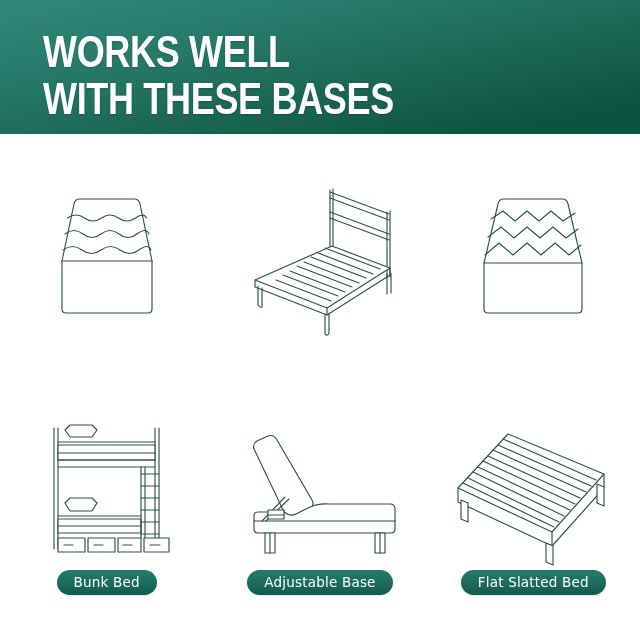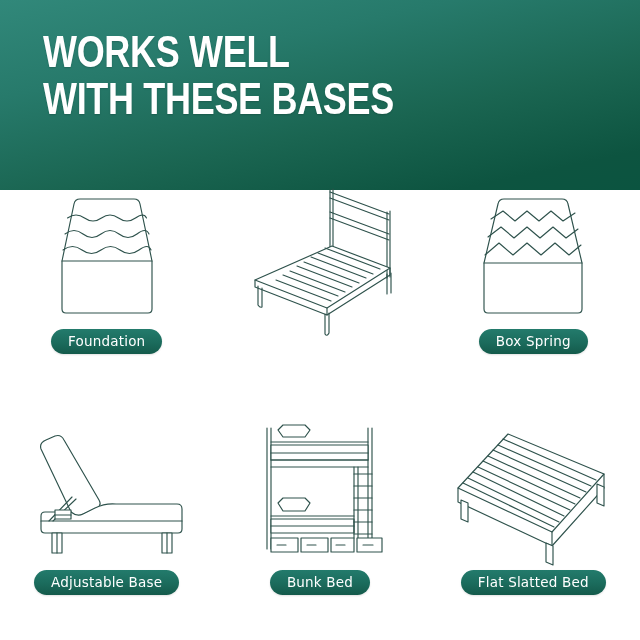--- a/index.html
+++ b/index.html
@@ -11,21 +11,21 @@
   }
   #page {
     position:relative;
     width:640px; height:640px;
     background:#ffffff;
   }
 
   
   #header {
     position:absolute; left:0; top:0;
-    width:640px; height:190px;
+    width:640px; height:134px;
     background:linear-gradient(168deg,#31887a 0%,#277a6b 30%,#1a6551 62%,#0d5440 88%,#0b5440 100%);
     overflow:hidden;
   }
   #header-title {
     position:absolute;
     left:43px; top:28px;
     color:#ffffff;
     font-family:"Liberation Sans Narrow","Liberation Sans",sans-serif;
     font-size:45px;
     font-weight:bold;
@@ -99,21 +99,20 @@
     <div class="cell">
       <div class="art">
         <svg width="150" height="150" viewBox="0 0 150 150">
           <path class="ln ln-f" d="M30 138 L30 90 L42 33 Q43 28 48 28 L102 28 Q107 28 108 33 L120 90 L120 138 Q120 142 116 142 L34 142 Q30 142 30 138 Z"></path>
           <path class="ln" d="M30 90 L120 90"></path>
           <path class="ln" d="M35.5 47 Q44 41 52.5 47 T69.5 47 T86.5 47 T103.5 47 T114.5 47"></path>
           <path class="ln" d="M33 63 Q42 56 51 63 T69 63 T87 63 T105 63 T117 63"></path>
           <path class="ln" d="M31 79 Q40.5 72 50 79 T69 79 T88 79 T107 79 T119 79"></path>
         </svg>
       </div>
-      <div class="pill">Foundation</div>
     </div>
 
     <div class="cell">
       <div class="art">
         <svg width="165" height="155" viewBox="0 0 165 155">
 
           <path class="ln" d="M93 22 L93 84"></path>
             <path class="ln" d="M96 21 L96 83"></path>
           <path class="ln" d="M150 44 L150 110"></path>
             <path class="ln" d="M153 43 L153 109"></path>
@@ -147,45 +146,20 @@
     <div class="cell">
       <div class="art">
         <svg width="150" height="150" viewBox="0 0 150 150">
           <path class="ln ln-f" d="M26 138 L26 92 L40 33 Q41 28 46 28 L104 28 Q109 28 110 33 L124 92 L124 138 Q124 142 120 142 L30 142 Q26 142 26 138 Z"></path>
           <path class="ln" d="M26 92 L124 92"></path>
           <path class="ln" d="M33 48 L45 40 L57 50 L69 40 L81 50 L93 40 L105 50 L117 42"></path>
           <path class="ln" d="M30 66 L43 56 L56 67 L69 56 L82 67 L95 56 L108 67 L120 58"></path>
           <path class="ln" d="M27 84 L41 72 L55 84 L69 72 L83 84 L97 72 L111 84 L123 74"></path>
         </svg>
       </div>
-      <div class="pill">Box Spring</div>
-    </div>
-
-    <div class="cell">
-      <div class="art">
-        <svg width="175" height="140" viewBox="0 0 175 140">
-
-          <path class="ln ln-f" d="M22 32 Q20 26 27 23 L36 19 Q42 17 45 23 L80 83 Q83 88 78 91 L60 99 Q55 101 52 95 Z"></path>
-
-          <path class="ln ln-f" d="M52 95 Q58 100 64 97 L76 91 Q86 86 97 87 L158 87 Q163 87 163 92 L163 112 Q163 116 159 116 L26 116 Q22 116 22 112 L22 99 Q22 95 26 95 Z"></path>
-
-          <path class="ln" d="M22 104 L163 104"></path>
-
-          <path class="ln" d="M30 104 L53 80"></path>
-          <path class="ln" d="M34 104 L57 82"></path>
-          <path class="ln ln-f" d="M36 93 L52 93 L52 102 L36 102 Z"></path>
-          <path class="ln" d="M36 98 L52 98"></path>
-
-          <path class="ln ln-f" d="M33 116 L43 116 L43 136 L33 136 Z"></path>
-          <path class="ln" d="M38 116 L38 136"></path>
-          <path class="ln ln-f" d="M143 116 L153 116 L153 136 L143 136 Z"></path>
-          <path class="ln" d="M148 116 L148 136"></path>
-        </svg>
-      </div>
-      <div class="pill">Adjustable Base</div>
     </div>
 
     <div class="cell">
       <div class="art">
         <svg width="140" height="150" viewBox="0 0 140 150">
 
           <path class="ln" d="M17 16 L17 137"></path>
             <path class="ln" d="M21 16 L21 137"></path>
           <path class="ln" d="M118 16 L118 137"></path>
             <path class="ln" d="M122 16 L122 137"></path>
@@ -219,20 +193,44 @@
           <path class="ln" d="M27 133 L36 133"></path>
           <path class="ln ln-f" d="M51 126 L78 126 L78 140 L51 140 Z"></path>
           <path class="ln" d="M57 133 L66 133"></path>
           <path class="ln ln-f" d="M81 126 L104 126 L104 140 L81 140 Z"></path>
           <path class="ln" d="M86 133 L95 133"></path>
           <path class="ln ln-f" d="M107 126 L132 126 L132 140 L107 140 Z"></path>
           <path class="ln" d="M113 133 L123 133"></path>
         </svg>
       </div>
       <div class="pill">Bunk Bed</div>
+    </div>
+
+    <div class="cell">
+      <div class="art">
+        <svg width="175" height="140" viewBox="0 0 175 140">
+
+          <path class="ln ln-f" d="M22 32 Q20 26 27 23 L36 19 Q42 17 45 23 L80 83 Q83 88 78 91 L60 99 Q55 101 52 95 Z"></path>
+
+          <path class="ln ln-f" d="M52 95 Q58 100 64 97 L76 91 Q86 86 97 87 L158 87 Q163 87 163 92 L163 112 Q163 116 159 116 L26 116 Q22 116 22 112 L22 99 Q22 95 26 95 Z"></path>
+
+          <path class="ln" d="M22 104 L163 104"></path>
+
+          <path class="ln" d="M30 104 L53 80"></path>
+          <path class="ln" d="M34 104 L57 82"></path>
+          <path class="ln ln-f" d="M36 93 L52 93 L52 102 L36 102 Z"></path>
+          <path class="ln" d="M36 98 L52 98"></path>
+
+          <path class="ln ln-f" d="M33 116 L43 116 L43 136 L33 136 Z"></path>
+          <path class="ln" d="M38 116 L38 136"></path>
+          <path class="ln ln-f" d="M143 116 L153 116 L153 136 L143 136 Z"></path>
+          <path class="ln" d="M148 116 L148 136"></path>
+        </svg>
+      </div>
+      <div class="pill">Adjustable Base</div>
     </div>
 
     <div class="cell">
       <div class="art">
         <svg width="175" height="150" viewBox="0 0 175 150">
 
           <path class="ln ln-f" d="M62 22 L158 62 L106 120 L12 76 Z"></path>
 
           <path class="ln" d="M57 27 L150 68"></path>
           <path class="ln" d="M52 33 L145 74"></path>

